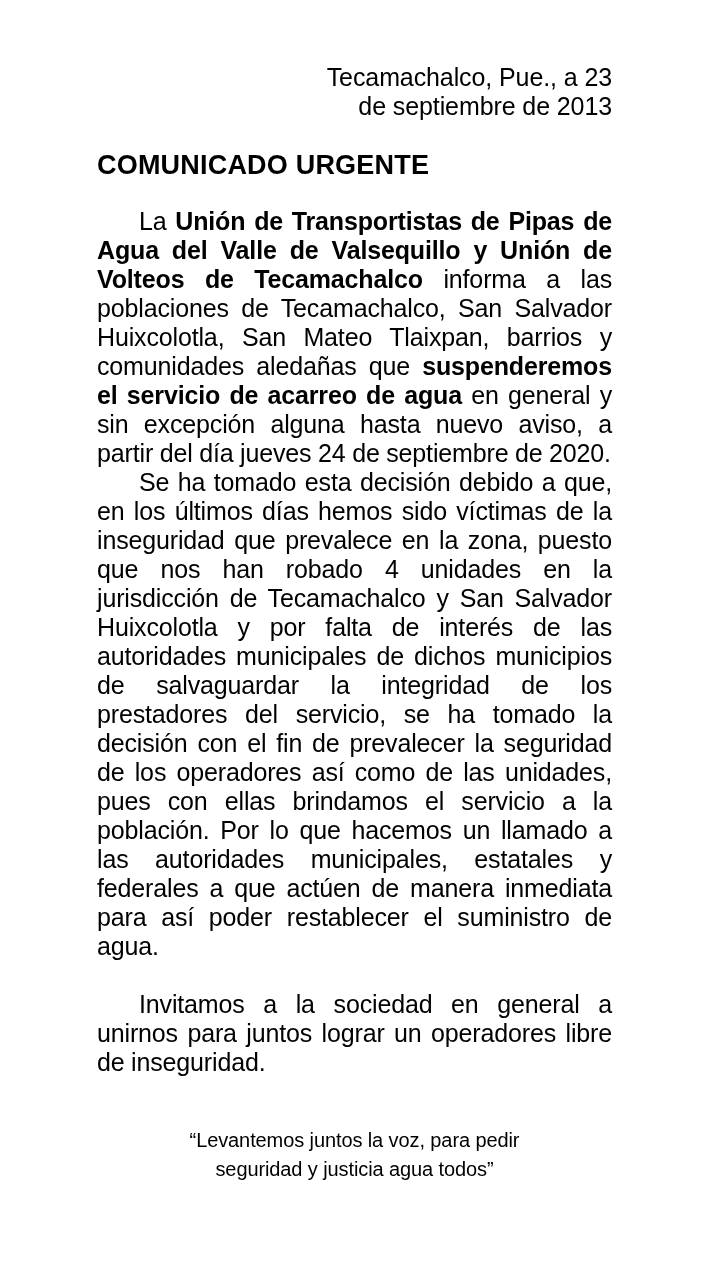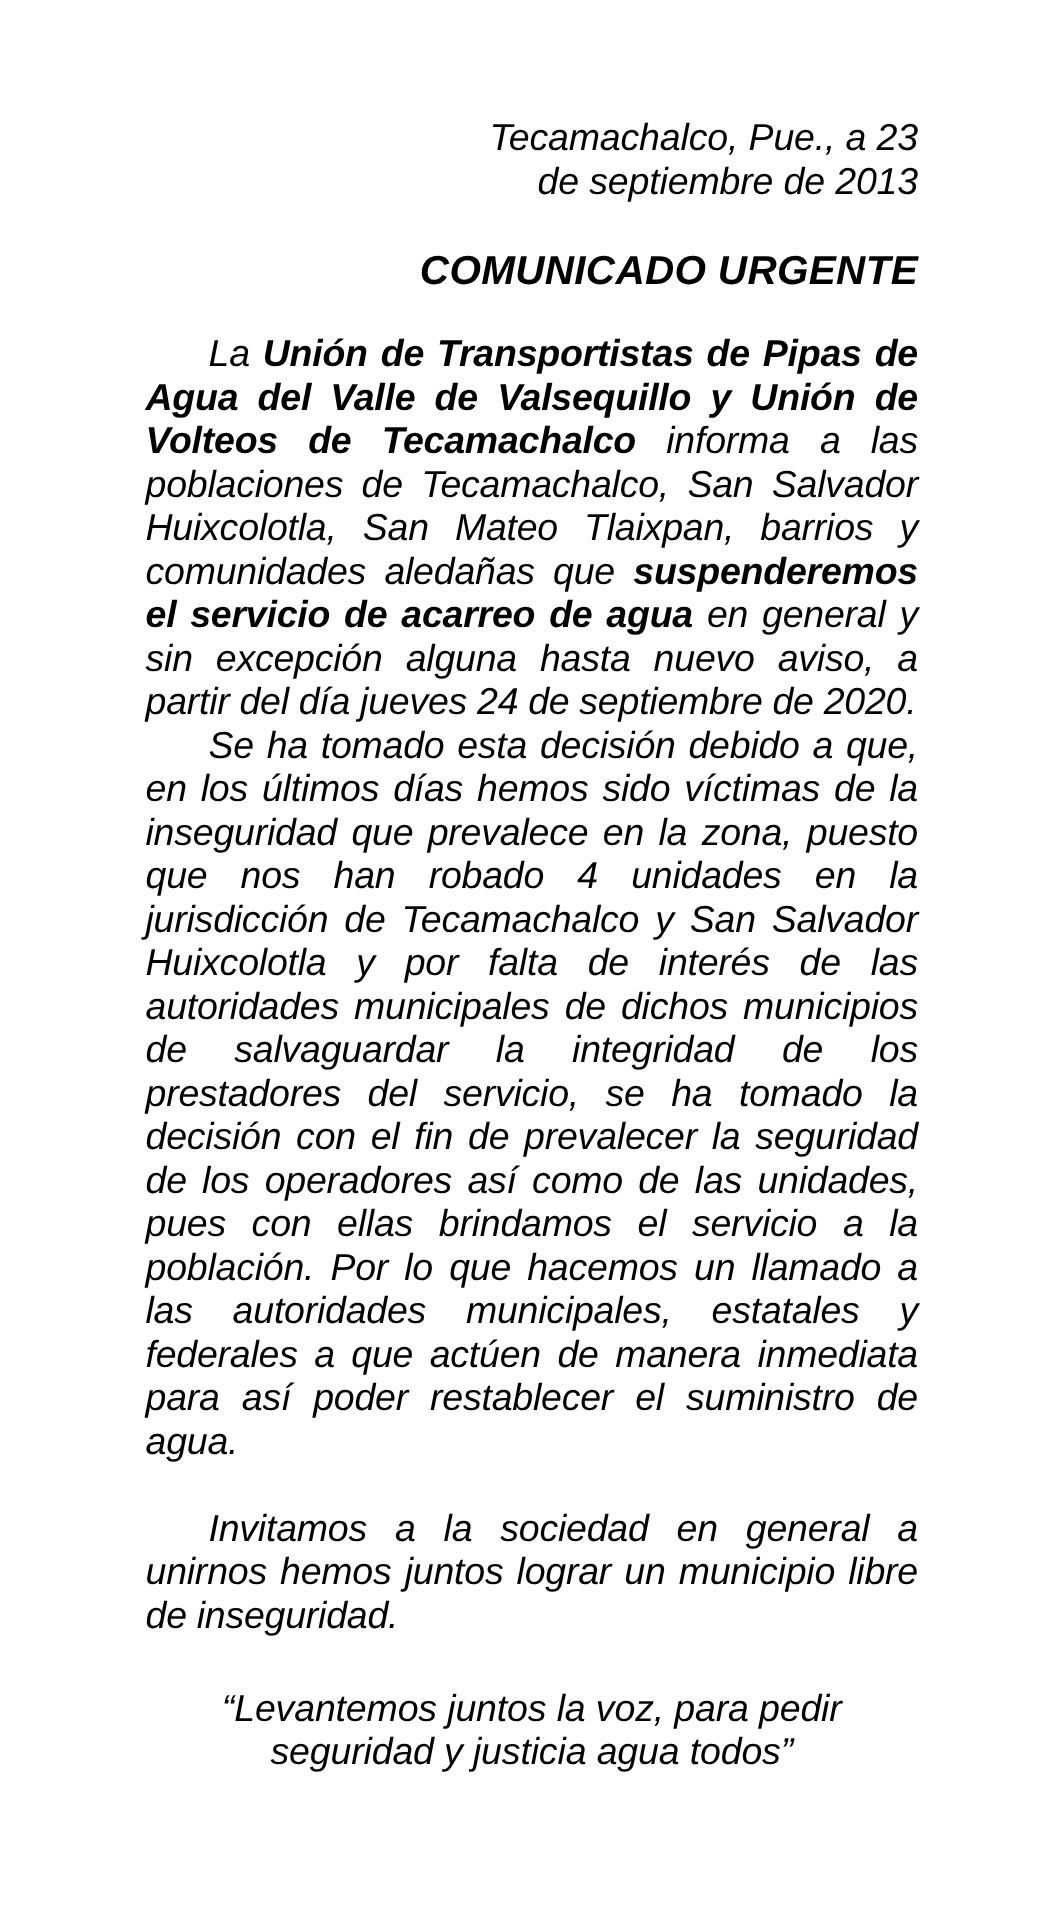--- a/index.html
+++ b/index.html
@@ -20,37 +20,36 @@
     width: 709px;
     height: 1280px;
     background: #ffffff;
     box-sizing: border-box;
     padding: 0;
     overflow: hidden;
   }
   .content {
     position: absolute;
     left: 97px;
-    top: 15px;
+    top: 0;
     width: 515px;
-    font-style: italic;
   }
   .dateline {
     margin-top: 63px;
     text-align: right;
     font-size: 25px;
     line-height: 29px;
     letter-spacing: -0.1px;
   }
   .dateline .dl-line {
     display: block;
   }
   .doc-title {
     margin-top: 28px;
-    text-align: right;
+    text-align: left;
     font-size: 27px;
     font-weight: bold;
     line-height: 32px;
     letter-spacing: 0.2px;
   }
   .body-block {
     margin-top: 26px;
   }
   p.para {
     margin: 0;
@@ -64,23 +63,23 @@
   }
   p.para.gap-before {
     margin-top: 29px;
   }
   p.para b,
   p.para .strong {
     font-weight: bold;
     margin-top: 18px;
   }
   .slogan {
-    margin-top: 33px;
+    margin-top: 49px;
     text-align: center;
-    font-size: 25px;
+    font-size: 20px;
     line-height: 29px;
     letter-spacing: -0.1px;
   }
   .slogan .sl-line {
     display: block;
   }
 </style>
 </head>
 <body>
 
@@ -93,21 +92,21 @@
     </div>
 
     <h1 class="doc-title">COMUNICADO URGENTE</h1>
 
     <div class="body-block">
 
       <p class="para"><span>La </span><b class="strong">Unión de Transportistas de Pipas de Agua del Valle de Valsequillo y Unión de Volteos de Tecamachalco</b><span> informa a las poblaciones de Tecamachalco, San Salvador Huixcolotla, San Mateo Tlaixpan, barrios y comunidades aledañas que </span><b class="strong">suspenderemos el servicio de acarreo de agua</b><span> en general y sin excepción alguna hasta nuevo aviso, a partir del día jueves 24 de septiembre de 2020.</span></p>
 
       <p class="para">Se ha tomado esta decisión debido a que, en los últimos días hemos sido víctimas de la inseguridad que prevalece en la zona, puesto que nos han robado 4 unidades en la jurisdicción de Tecamachalco y San Salvador Huixcolotla y por falta de interés de las autoridades municipales de dichos municipios de salvaguardar la integridad de los prestadores del servicio, se ha tomado la decisión con el fin de prevalecer la seguridad de los operadores así como de las unidades, pues con ellas brindamos el servicio a la población. Por lo que hacemos un llamado a las autoridades municipales, estatales y federales a que actúen de manera inmediata para así poder restablecer el suministro de agua.</p>
 
-      <p class="para gap-before">Invitamos a la sociedad en general a unirnos hemos juntos lograr un municipio libre de inseguridad.</p>
+      <p class="para gap-before">Invitamos a la sociedad en general a unirnos para juntos lograr un operadores libre de inseguridad.</p>
 
     </div>
 
     <div class="slogan">
       <span class="sl-line">“Levantemos juntos la voz, para pedir</span>
       <span class="sl-line">seguridad y justicia agua todos”</span>
     </div>
 
   </div>
 </div>

